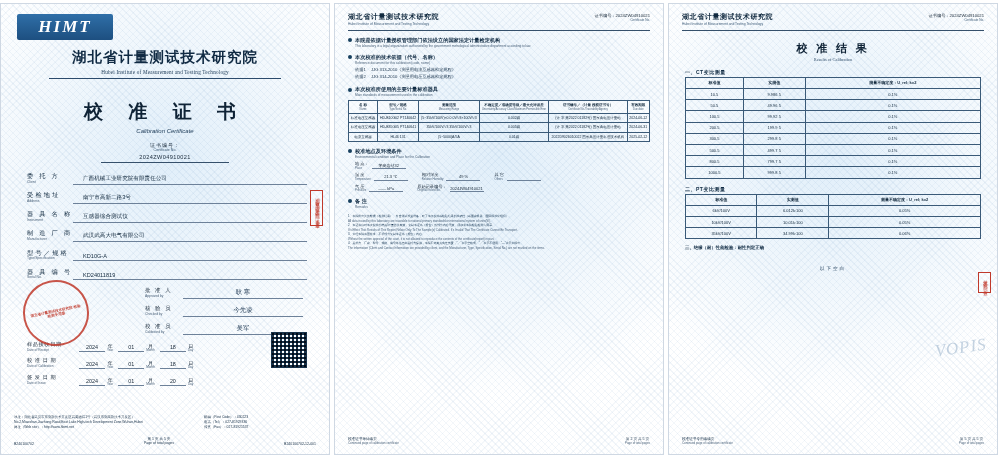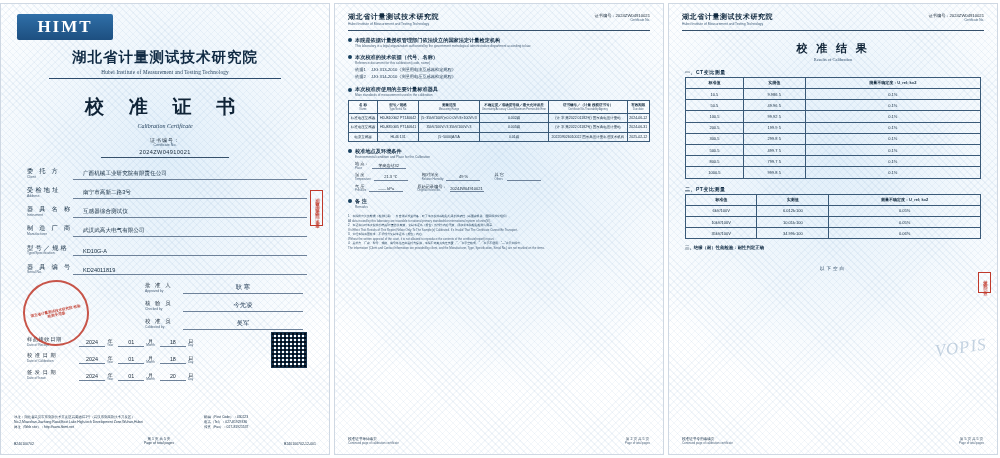--- a/index.html
+++ b/index.html
@@ -55,20 +55,21 @@
     background: linear-gradient(180deg,#2f6fa8 0%, #1d4f80 100%);
     border-radius: 2px;
     color: #fff;
     font-weight: bold;
     font-size: 17px;
     letter-spacing: 2px;
     display: flex;
     align-items: center;
     justify-content: center;
     font-family: "Liberation Serif", serif;
+    font-style: italic;
   }
   .p1-title {
     text-align: center;
     margin-top: 8px;
     font-family: "Liberation Serif", serif;
   }
   .p1-title .cn {
     font-size: 14.5px;
     font-weight: bold;
     letter-spacing: 1px;
@@ -81,22 +82,22 @@
     letter-spacing: .2px;
   }
   .p1-title .rule {
     width: 232px;
     height: 1px;
     background: #2b4a6b;
     margin: 3px auto 0;
   }
   .p1-bigtitle {
     text-align: center;
-    margin-top: 15px;
-    font-family: Liberation Serif, serif;
+    margin-top: 20px;
+    font-family: Liberation Sans, sans-serif;
   }
   .p1-bigtitle .cn2 {
     font-size: 19px;
     font-weight: bold;
     letter-spacing: 10px;
     color: #0f2336;
   }
   .p1-bigtitle .en2 {
     font-size: 6px;
     font-style: italic;

